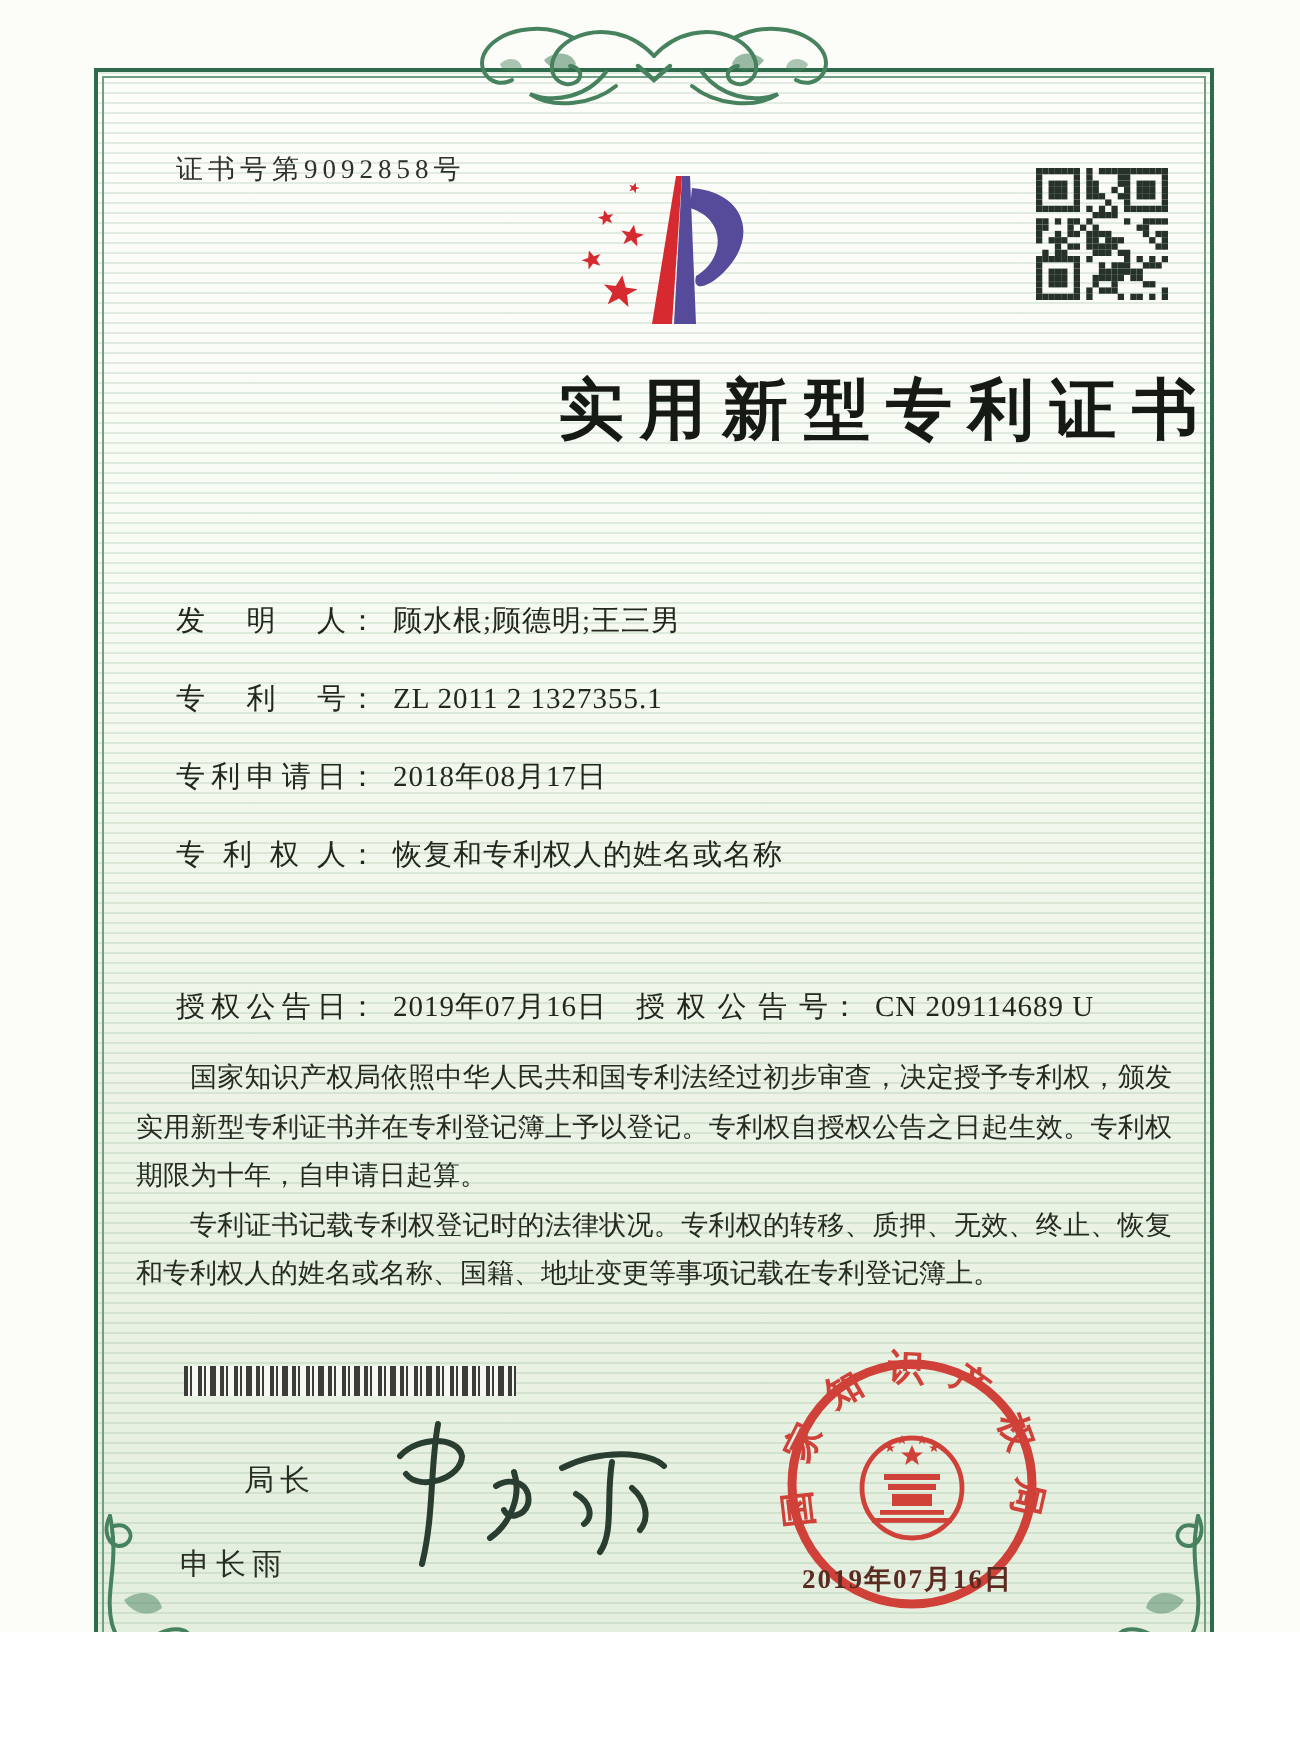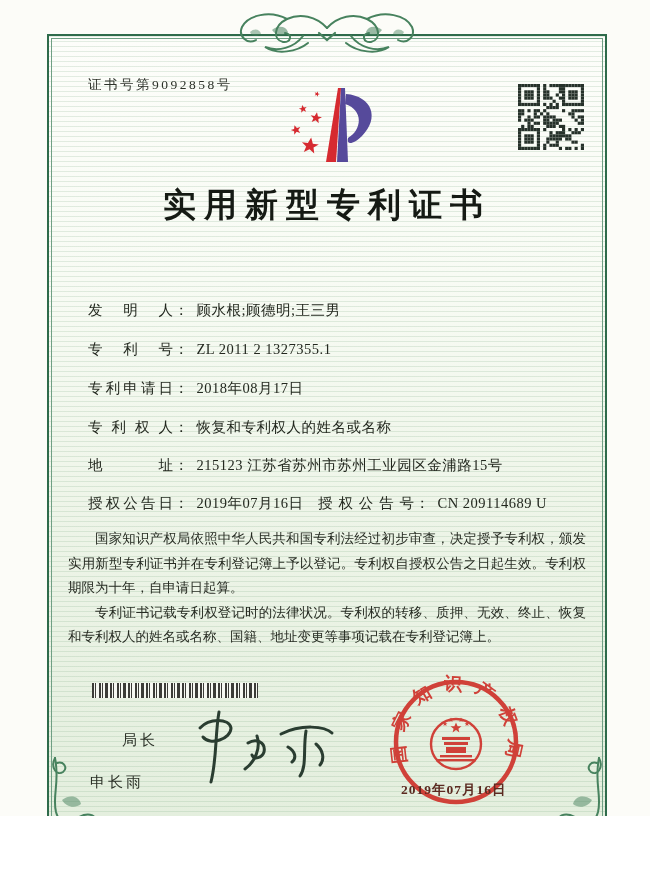--- a/index.html
+++ b/index.html
@@ -29,21 +29,21 @@
   }
   .frame::after{
     content:"";position:absolute;inset:2px;border:1px solid var(--frame-green-light);
     pointer-events:none;
   }
   .abs{position:absolute;}
   .cert-no{left:88px;top:76px;font-size:13.5px;letter-spacing:2.5px;color:#2c3129;}
   .logo{left:260px;top:78px;width:124px;height:96px;}
   .qr{left:518px;top:84px;width:66px;height:66px;}
   .title{
-    left:47px;top:183px;width:560px;text-align:center;
+    left:47px;top:183px;width:560px;text-align:right;
     font-size:33px;font-weight:bold;letter-spacing:8px;color:#151a14;
   }
   .row{left:88px;height:20px;font-size:14.5px;white-space:nowrap;color:#23281f;}
   .row-label{display:inline-block;width:85px;text-align:justify;text-align-last:justify;vertical-align:bottom;}
   .row-colon{display:inline-block;margin:0 8px 0 1px;}
   .row-value{letter-spacing:.5px;}
   .grant-pair2{position:absolute;left:230px;top:0;white-space:nowrap;}
   .grant-pair2 .row-label{width:96px;}
   .body-text{
     left:68px;top:527px;width:518px;font-size:13.5px;line-height:1.82;
@@ -375,23 +375,20 @@
   </div>
   <div class="abs row" style="top:340px">
     <span class="row-label">专利号</span><span class="row-colon">：</span><span class="row-value">ZL 2011 2 1327355.1</span>
   </div>
   <div class="abs row" style="top:379px">
     <span class="row-label">专利申请日</span><span class="row-colon">：</span><span class="row-value">2018年08月17日</span>
   </div>
   <div class="abs row" style="top:418px">
     <span class="row-label">专利权人</span><span class="row-colon">：</span><span class="row-value">恢复和专利权人的姓名或名称</span>
   </div>
-  <div class="abs row" style="top:456px">
-    <span class="row-label">地址</span><span class="row-colon">：</span><span class="row-value">215123 江苏省苏州市苏州工业园区金浦路15号</span>
-  </div>
   <div class="abs row" style="top:494px">
     <span class="row-label">授权公告日</span><span class="row-colon">：</span><span class="row-value">2019年07月16日</span>
     <span class="grant-pair2">
       <span class="row-label">授权公告号</span><span class="row-colon">：</span><span class="row-value">CN 209114689 U</span>
     </span>
   </div>
 
   <div class="abs body-text">
     <p>国家知识产权局依照中华人民共和国专利法经过初步审查，决定授予专利权，颁发实用新型专利证书并在专利登记簿上予以登记。专利权自授权公告之日起生效。专利权期限为十年，自申请日起算。</p>
     <p>专利证书记载专利权登记时的法律状况。专利权的转移、质押、无效、终止、恢复和专利权人的姓名或名称、国籍、地址变更等事项记载在专利登记簿上。</p>

